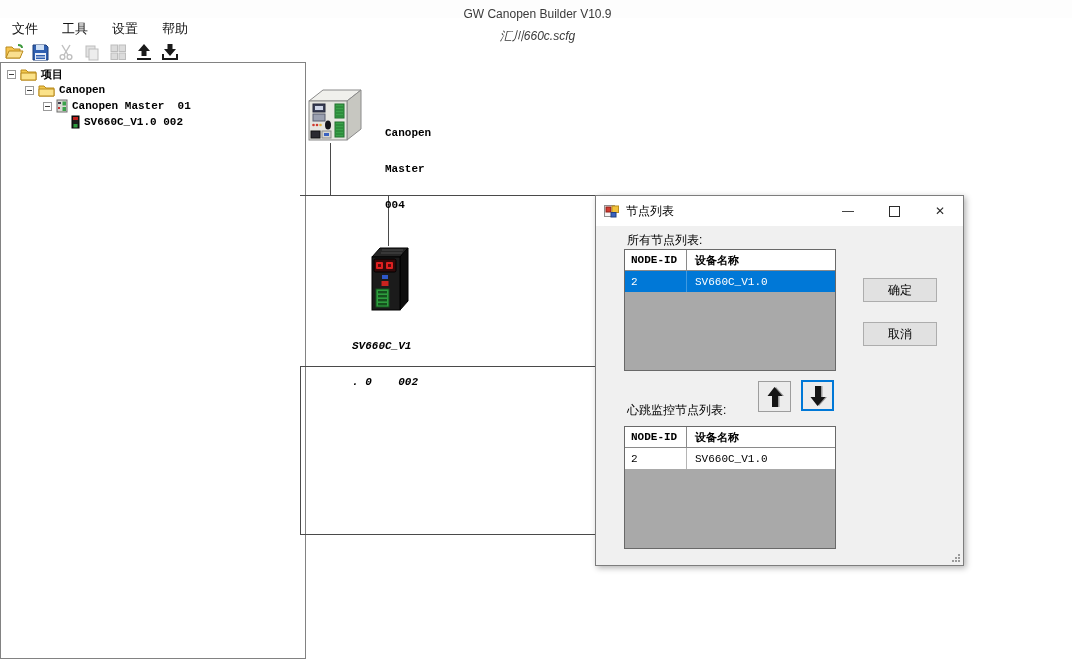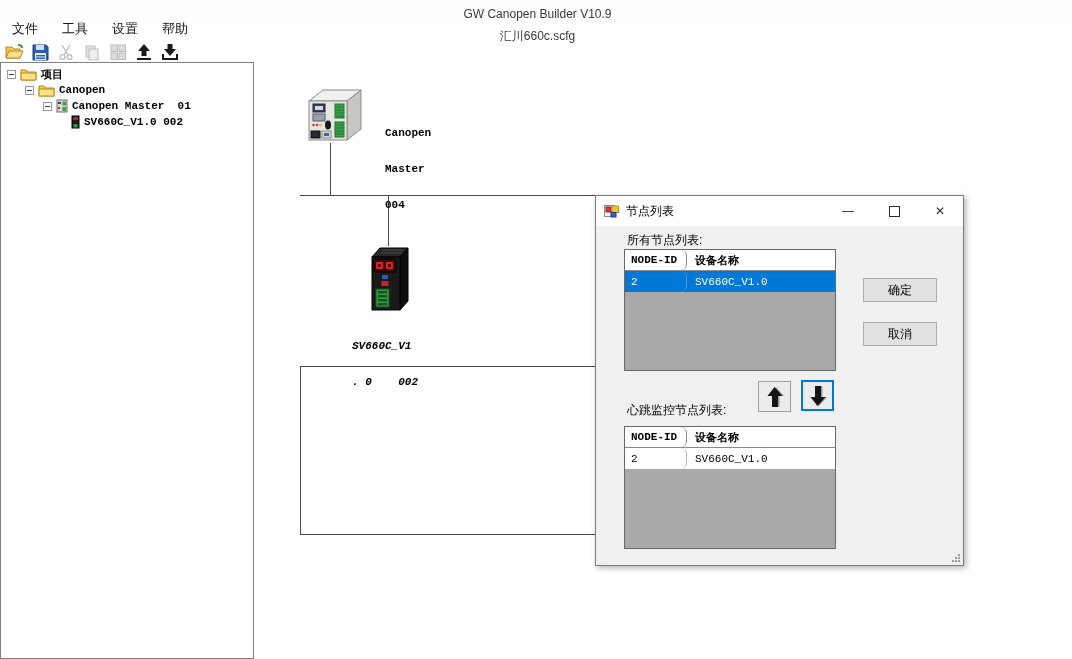--- a/index.html
+++ b/index.html
@@ -4,27 +4,27 @@
 <style>
   html,body{margin:0;padding:0;}
   body{
     width:1072px;height:659px;position:relative;overflow:hidden;
     background:#ffffff;font-family:"Liberation Sans",sans-serif;
     -webkit-font-smoothing:antialiased;
   }
   
   .titlebar{height:18px;display:flex;align-items:center;gap:7px;padding-left:3px;
     background:#fdfdfd;font-size:12px;color:#3a3a3a;flex-direction:column;}
-  .titlebar .file{color:#3a3a3a;}
+  .titlebar .file{color:#3a3a3a;font-style:italic;}
   .menubar{height:22px;display:flex;align-items:center;font-size:13px;color:#141414;background:#fff;}
   .menu-item{padding:3px 12px;cursor:default;}
   .toolbar{height:24px;display:flex;align-items:center;gap:4px;padding-left:3px;background:#fff;}
   .tool-btn{width:22px;height:21px;display:flex;align-items:center;justify-content:center;}
   
-  .tree-panel{position:absolute;left:0;top:62px;width:254px;height:597px;background:#fff;
+  .tree-panel{position:absolute;left:0;top:62px;width:306px;height:597px;background:#fff;
     border:1px solid #828282;box-sizing:border-box;padding-top:3px;}
   .tree-row{height:16px;display:flex;align-items:center;gap:4px;
     font-family:"Liberation Mono",monospace;font-weight:bold;font-size:11px;white-space:pre;color:#000;}
   .expander{width:9px;height:9px;box-sizing:border-box;border:1px solid #9a9a9a;background:#fff;
     display:flex;align-items:center;justify-content:center;flex:0 0 9px;}
   .expander::before{content:"";width:5px;height:1px;background:#404040;}
   .tree-spacer{display:inline-block;height:1px;}
   
   .net-line{position:absolute;background:#4a4a4a;z-index:1;}
   .net-rect{position:absolute;border:1px solid #4a4a4a;z-index:1;background:transparent;}
@@ -43,21 +43,21 @@
   .maxbox{width:9px;height:9px;border:1px solid #2b2b2b;display:inline-block;}
   .dlg-label{position:absolute;font-size:12px;color:#000;}
   .node-table{position:absolute;left:28px;width:212px;background:#a9a9a9;
     border:1px solid #696969;box-sizing:border-box;overflow:hidden;}
   .tbl-header{display:flex;height:20px;background:#ffffff;border-bottom:1px solid #8a8a8a;
     font-family:"Liberation Mono",monospace;font-weight:bold;font-size:11px;}
   .tbl-row{display:flex;height:21px;background:#ffffff;
     font-family:"Liberation Mono",monospace;font-size:11px;}
   .tbl-row.selected{background:#0078d7;color:#ffffff;}
   .cell-id{width:62px;box-sizing:border-box;padding-left:6px;display:flex;align-items:center;
-    border-right:1px solid #b5b5b5;border-radius:6px;}
+    border-right:1px solid #b5b5b5;}
   .tbl-header .cell-id{border-right:1px solid #8a8a8a;}
   .tbl-row.selected .cell-id{border-right:1px solid rgba(255,255,255,0.25);}
   .cell-name{flex:1;padding-left:8px;display:flex;align-items:center;}
   .dlg-btn{position:absolute;left:267px;width:74px;height:24px;background:#e1e1e1;
     border:1px solid #adadad;box-sizing:border-box;font-size:12px;color:#000;
     display:flex;align-items:center;justify-content:center;}
   .arrow-btn{position:absolute;width:33px;height:31px;background:#ececec;
     border:1px solid #9d9d9d;box-sizing:border-box;display:flex;align-items:center;justify-content:center;}
   .arrow-btn.focused{border:2px solid #0078d7;}
   .grip{position:absolute;right:2px;bottom:2px;}

